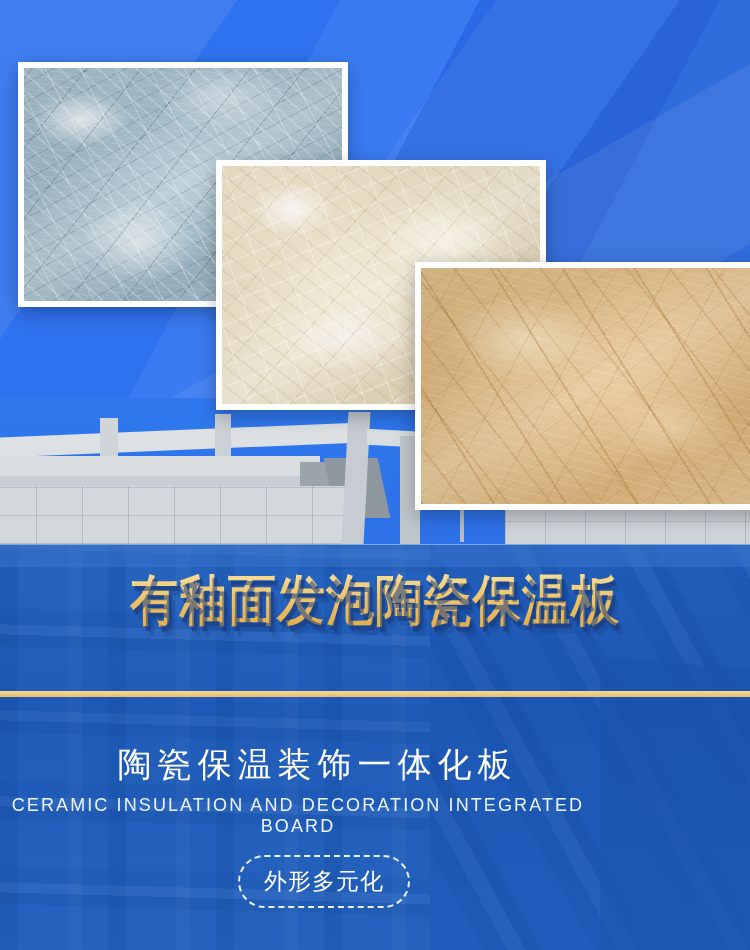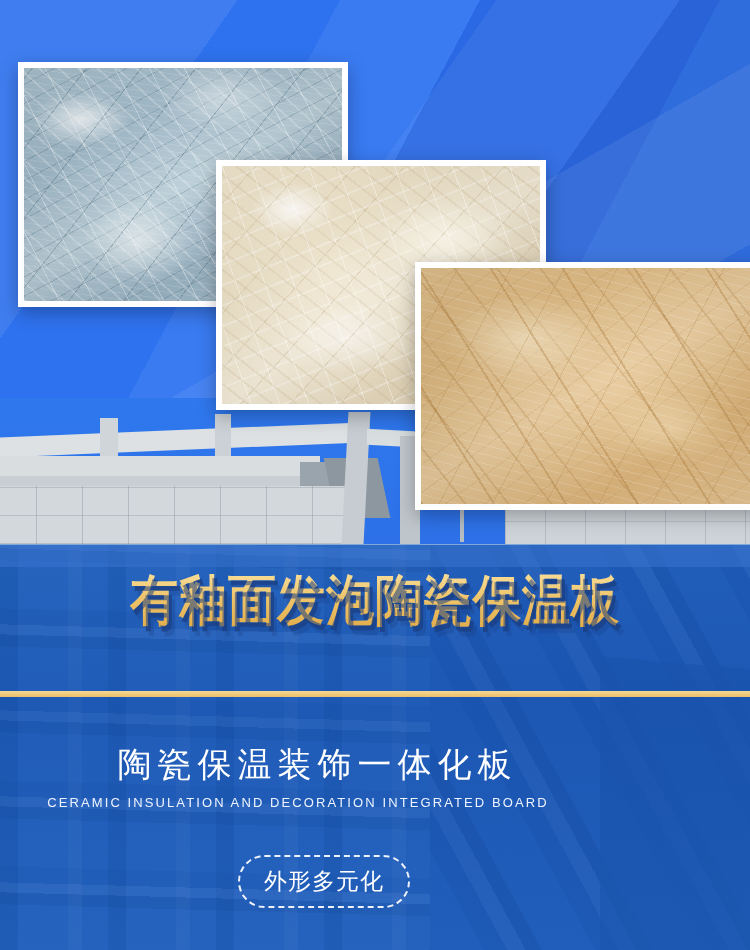--- a/index.html
+++ b/index.html
@@ -224,21 +224,21 @@
     background:linear-gradient(180deg,#f6d793,#e9c069);
   }
 
   
   .sub-cn{
     position:absolute;left:0;top:742px;width:635px;text-align:center;z-index:12;
     color:#ffffff;font-size:34px;letter-spacing:6px;font-weight:400;
   }
   .sub-en{
     position:absolute;left:0;top:795px;width:596px;text-align:center;z-index:12;
-    color:#eef4ff;font-size:13px;letter-spacing:2.1px;font-weight:400;
+    color:#eef4ff;font-size:18px;letter-spacing:2.1px;font-weight:400;
   }
 
   
   .pills{
     position:absolute;left:0;top:855px;width:648px;z-index:12;
     display:flex;justify-content:center;gap:18px;
   }
   .pill{
     border:2px dashed rgba(255,255,255,.92);
     border-radius:30px;

